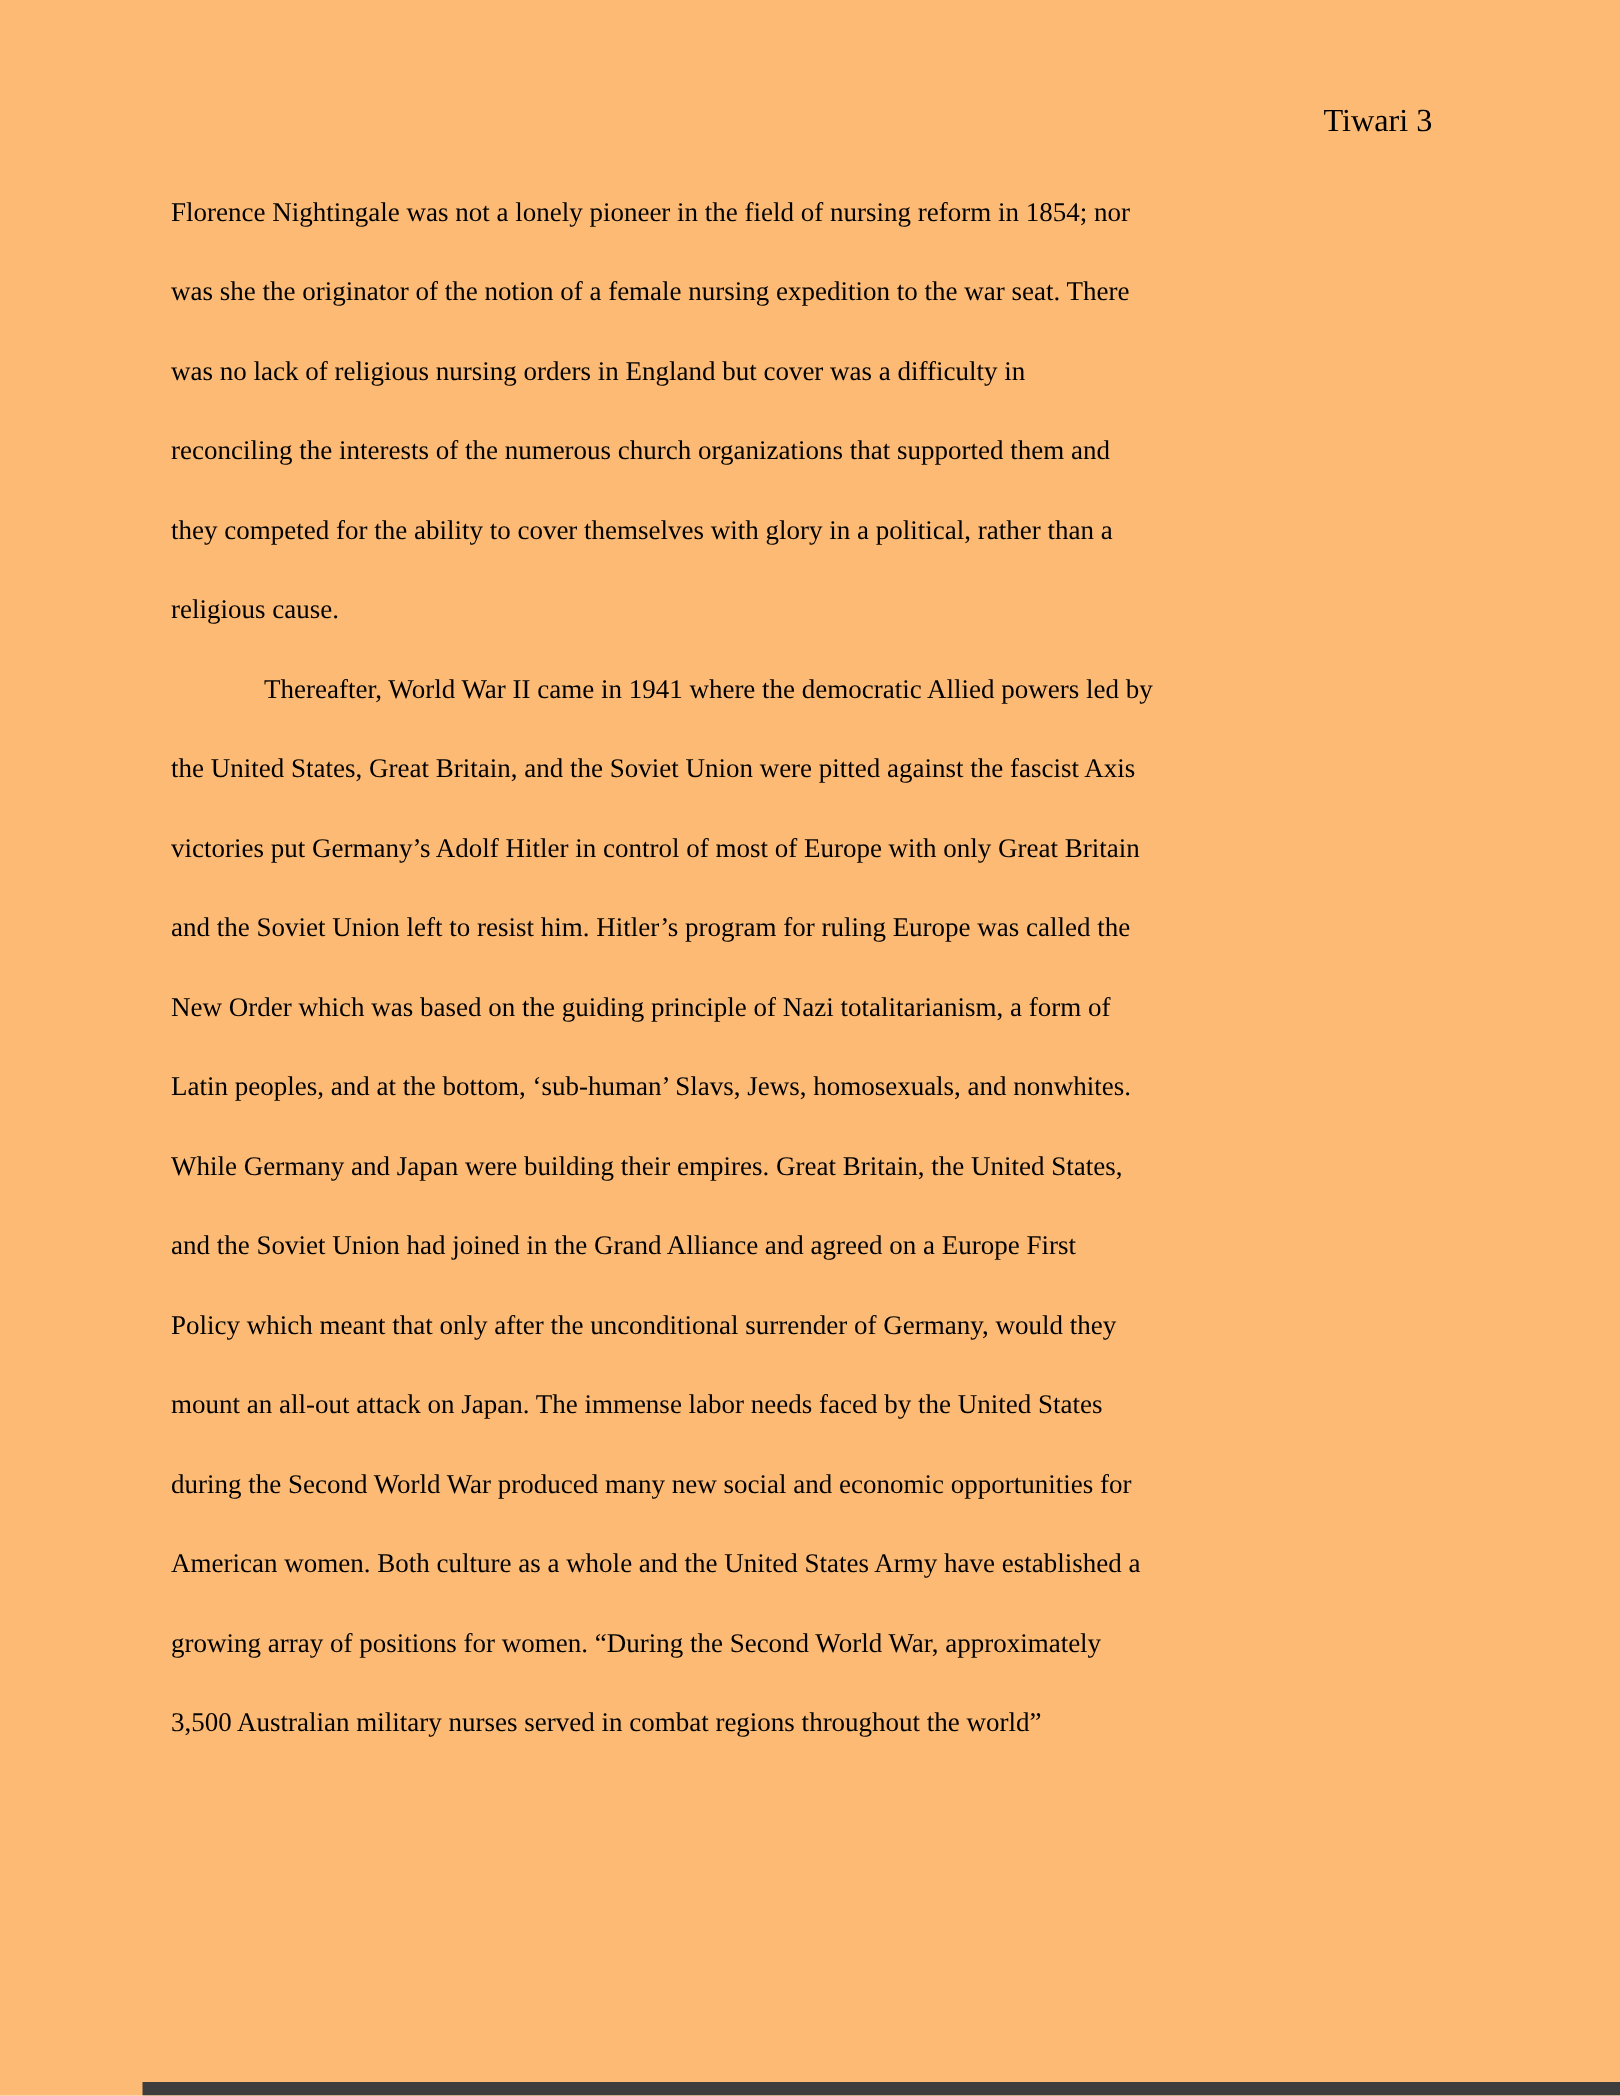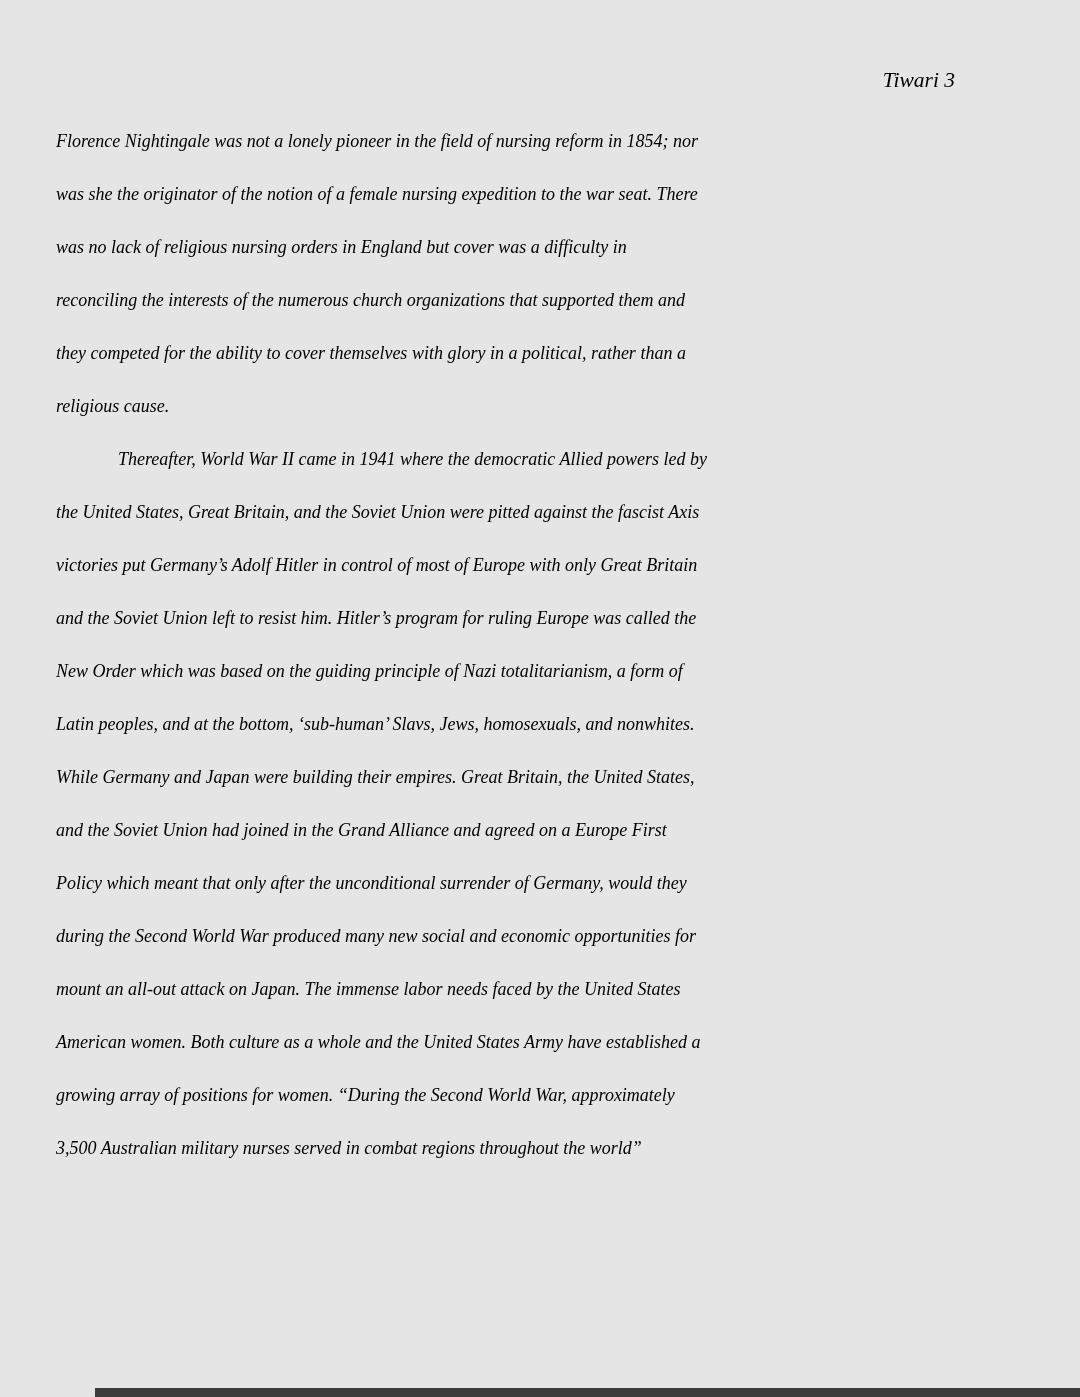--- a/index.html
+++ b/index.html
@@ -11,24 +11,23 @@
     height: 1397px;
     background: #ffffff;
     font-family: "Liberation Serif", "DejaVu Serif", serif;
     color: #000000;
     position: relative;
     overflow: hidden;
   }
   .page {
     position: absolute;
     inset: 0;
-    padding: 54px 125px 0 56px;
+    padding: 54px 125px 0 114px;
     box-sizing: border-box;
-    background: #e5e5e5;
-    font-style: italic;
+    background: #fdba74;
   }
   .page-header {
     text-align: right;
     font-size: 21.5px;
     line-height: 53px;
     height: 53px;
     white-space: nowrap;
   }
   .doc-body {
     margin-top: 8px;
@@ -73,22 +72,22 @@
     <div class="paragraph indent-first">
         <div class="line">Thereafter, World War II came in 1941 where the democratic Allied powers led by</div>
         <div class="line">the United States, Great Britain, and the Soviet Union were pitted against the fascist Axis</div>
         <div class="line">victories put Germany’s Adolf Hitler in control of most of Europe with only Great Britain</div>
         <div class="line">and the Soviet Union left to resist him. Hitler’s program for ruling Europe was called the</div>
         <div class="line">New Order which was based on the guiding principle of Nazi totalitarianism, a form of</div>
         <div class="line">Latin peoples, and at the bottom, ‘sub-human’ Slavs, Jews, homosexuals, and nonwhites.</div>
         <div class="line">While Germany and Japan were building their empires. Great Britain, the United States,</div>
         <div class="line">and the Soviet Union had joined in the Grand Alliance and agreed on a Europe First</div>
         <div class="line">Policy which meant that only after the unconditional surrender of Germany, would they</div>
+        <div class="line">mount an all-out attack on Japan. The immense labor needs faced by the United States</div>
         <div class="line">during the Second World War produced many new social and economic opportunities for</div>
-        <div class="line">mount an all-out attack on Japan. The immense labor needs faced by the United States</div>
         <div class="line">American women. Both culture as a whole and the United States Army have established a</div>
         <div class="line">growing array of positions for women. “During the Second World War, approximately</div>
         <div class="line">3,500 Australian military nurses served in combat regions throughout the world”</div>
       </div>
   </div>
 </div>
 
 <div class="bottom-edge-bar"></div>
 
 </body></html>

